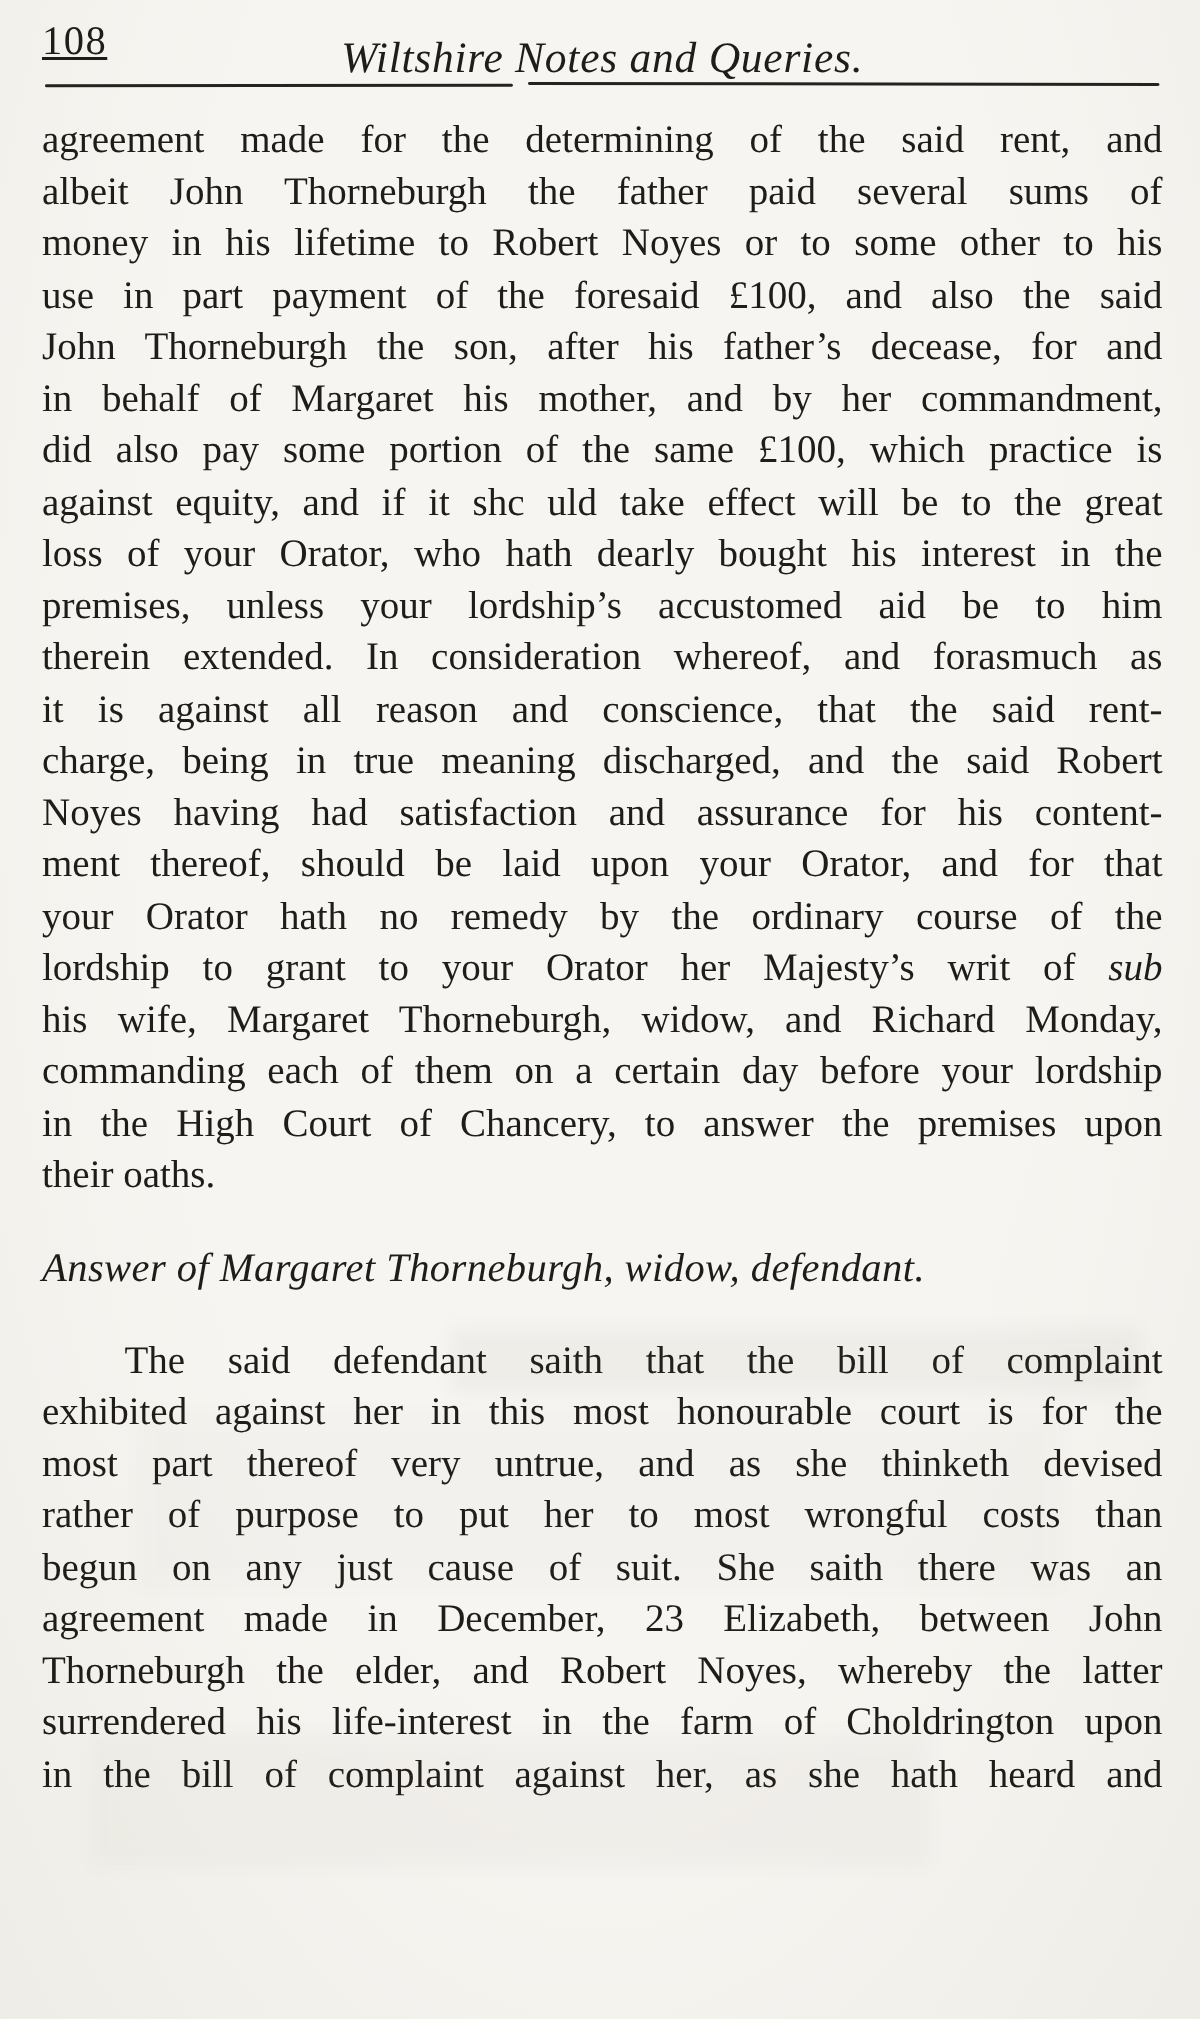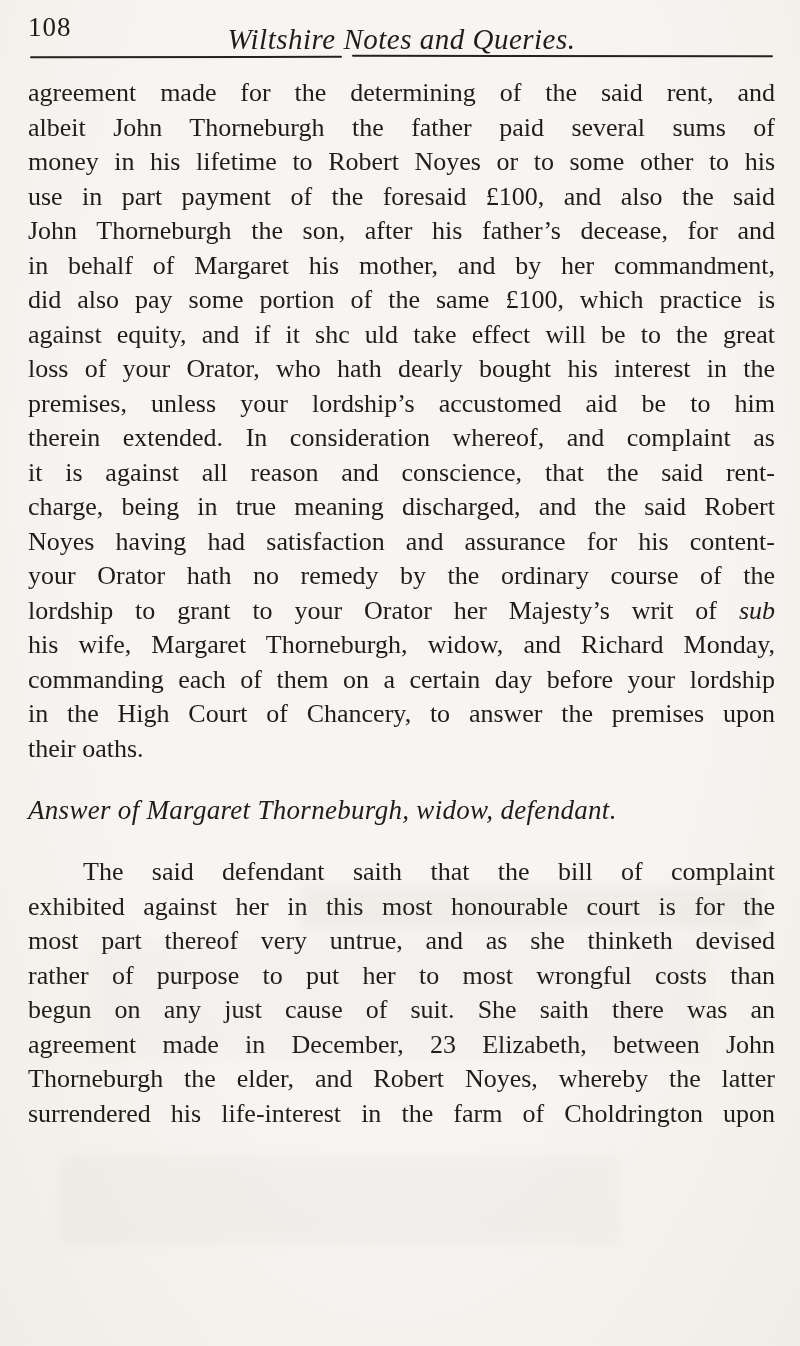--- a/index.html
+++ b/index.html
@@ -29,20 +29,21 @@
     position: relative;
     height: 57px;
   }
   .page-number {
     position: absolute;
     left: 0;
     top: 12px;
     font-size: 27px;
     letter-spacing: 1px;
     font-variant-numeric: oldstyle-nums;
+    text-decoration: underline;
   }
   .journal-title {
     position: absolute;
     left: 0;
     right: 0;
     top: 23px;
     text-align: center;
     font-style: italic;
     font-size: 29px;
     letter-spacing: 0.5px;
@@ -124,42 +125,44 @@
       <div class="line"><span>agreement made for the determining of the said rent, and</span></div>
       <div class="line"><span>albeit John Thorneburgh the father paid several sums of</span></div>
       <div class="line"><span>money in his lifetime to Robert Noyes or to some other to his</span></div>
       <div class="line"><span>use in part payment of the foresaid £100, and also the said</span></div>
       <div class="line"><span>John Thorneburgh the son, after his father’s decease, for and</span></div>
       <div class="line"><span>in behalf of Margaret his mother, and by her commandment,</span></div>
       <div class="line"><span>did also pay some portion of the same £100, which practice is</span></div>
       <div class="line"><span>against equity, and if it shc uld take effect will be to the great</span></div>
       <div class="line"><span>loss of your Orator, who hath dearly bought his interest in the</span></div>
       <div class="line"><span>premises, unless your lordship’s accustomed aid be to him</span></div>
-      <div class="line"><span>therein extended. In consideration whereof, and complaint as</span></div>
+      <div class="line"><span>therein extended. In consideration whereof, and forasmuch as</span></div>
       <div class="line"><span>it is against all reason and conscience, that the said rent-</span></div>
       <div class="line"><span>charge, being in true meaning discharged, and the said Robert</span></div>
       <div class="line"><span>Noyes having had satisfaction and assurance for his content-</span></div>
+      <div class="line"><span>ment thereof, should be laid upon your Orator, and for that</span></div>
       <div class="line"><span>your Orator hath no remedy by the ordinary course of the</span></div>
       <div class="line"><span>lordship to grant to your Orator her Majesty’s writ of </span><i>sub</i></div>
       <div class="line"><span>his wife, Margaret Thorneburgh, widow, and Richard Monday,</span></div>
       <div class="line"><span>commanding each of them on a certain day before your lordship</span></div>
       <div class="line"><span>in the High Court of Chancery, to answer the premises upon</span></div>
       <div class="line short"><span>their oaths.</span></div>
     </div>
 
   <div class="section-heading">Answer of Margaret Thorneburgh, widow, defendant.</div>
 
   <div class="textblock para2">
       <div class="line indent"><span>The said defendant saith that the bill of complaint</span></div>
       <div class="line"><span>exhibited against her in this most honourable court is for the</span></div>
       <div class="line"><span>most part thereof very untrue, and as she thinketh devised</span></div>
       <div class="line"><span>rather of purpose to put her to most wrongful costs than</span></div>
       <div class="line"><span>begun on any just cause of suit. She saith there was an</span></div>
       <div class="line"><span>agreement made in December, 23 Elizabeth, between John</span></div>
       <div class="line"><span>Thorneburgh the elder, and Robert Noyes, whereby the latter</span></div>
       <div class="line"><span>surrendered his life-interest in the farm of Choldrington upon</span></div>
+      <div class="line"><span>in the bill of complaint against her, as she hath heard and</span></div>
     </div>
 
   <div class="smudge s1"></div>
   <div class="smudge s2"></div>
   <div class="smudge s3"></div>
 
 </div>
 
 </body></html>

